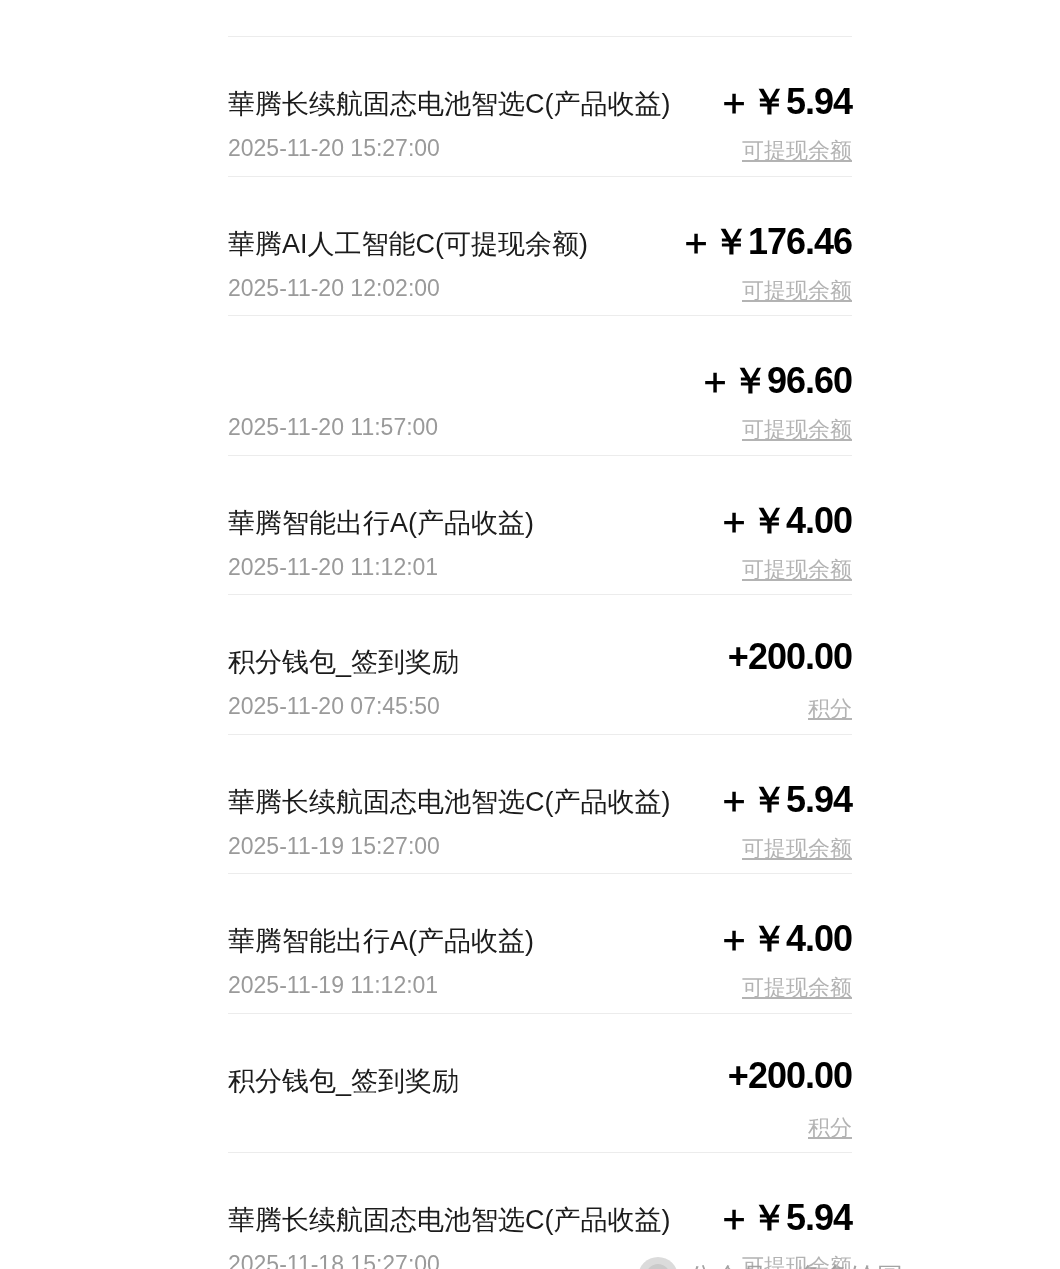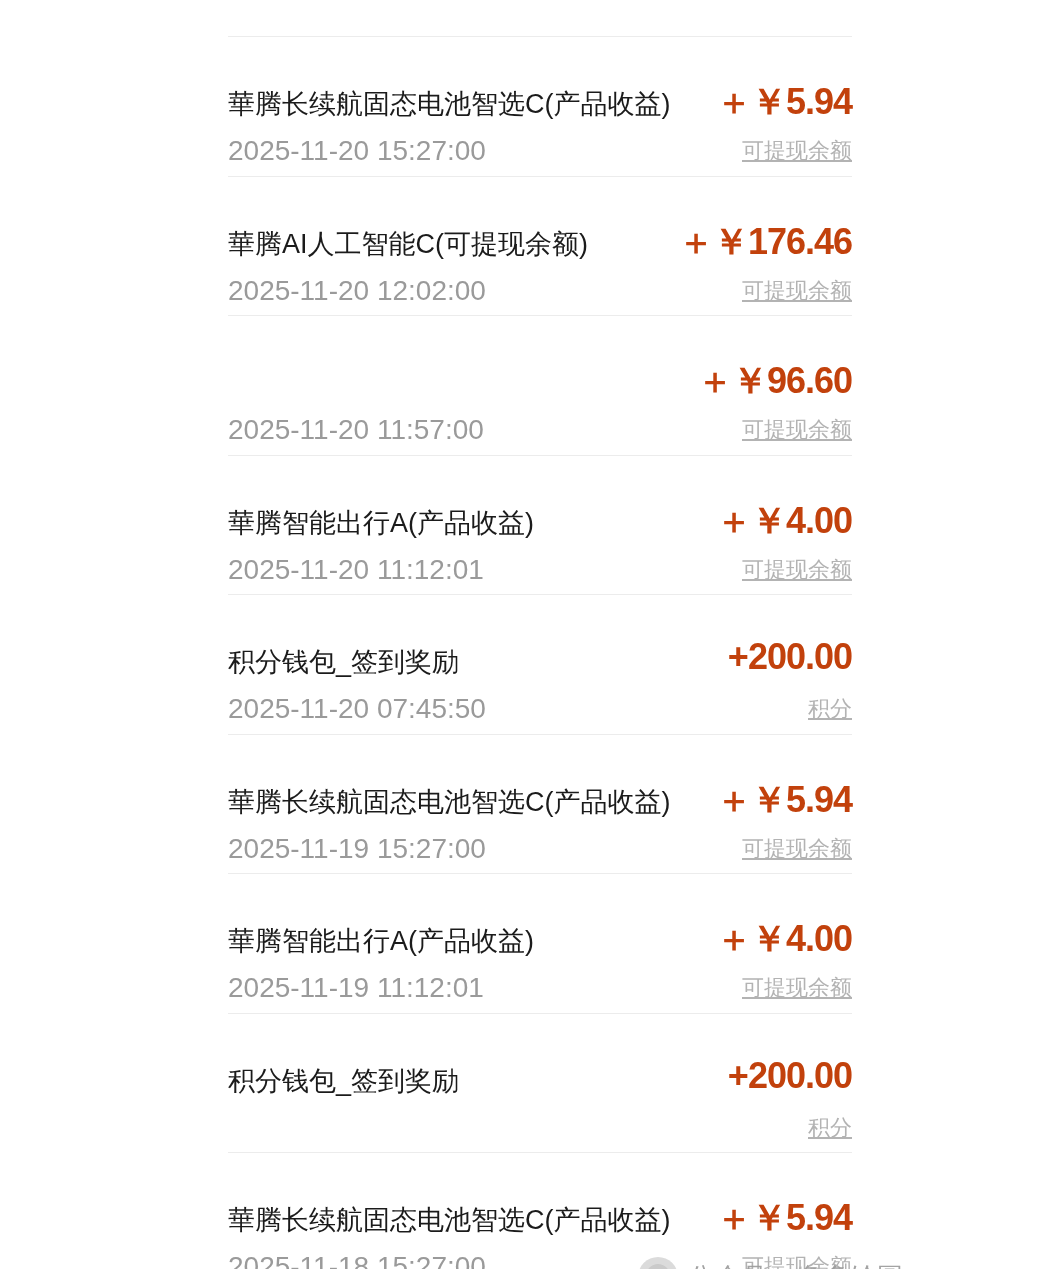--- a/index.html
+++ b/index.html
@@ -54,31 +54,31 @@
     top: 50px;
     font-size: 27px;
     color: #1b1b1b;
     white-space: nowrap;
     letter-spacing: 0px;
   }
   .date {
     position: absolute;
     left: 0;
     top: 99px;
-    font-size: 28px;
+    font-size: 23px;
     color: #9a9a9a;
     white-space: nowrap;
   }
   .amount {
     position: absolute;
     right: 0;
     top: 42px;
     font-size: 36px;
     font-weight: bold;
-    color: #c2410c;
+    color: #000000;
     white-space: nowrap;
     text-align: right;
     letter-spacing: -1px;
   }
   .account {
     position: absolute;
     right: 0;
     top: 100px;
     font-size: 22px;
     color: #b3b3b3;

